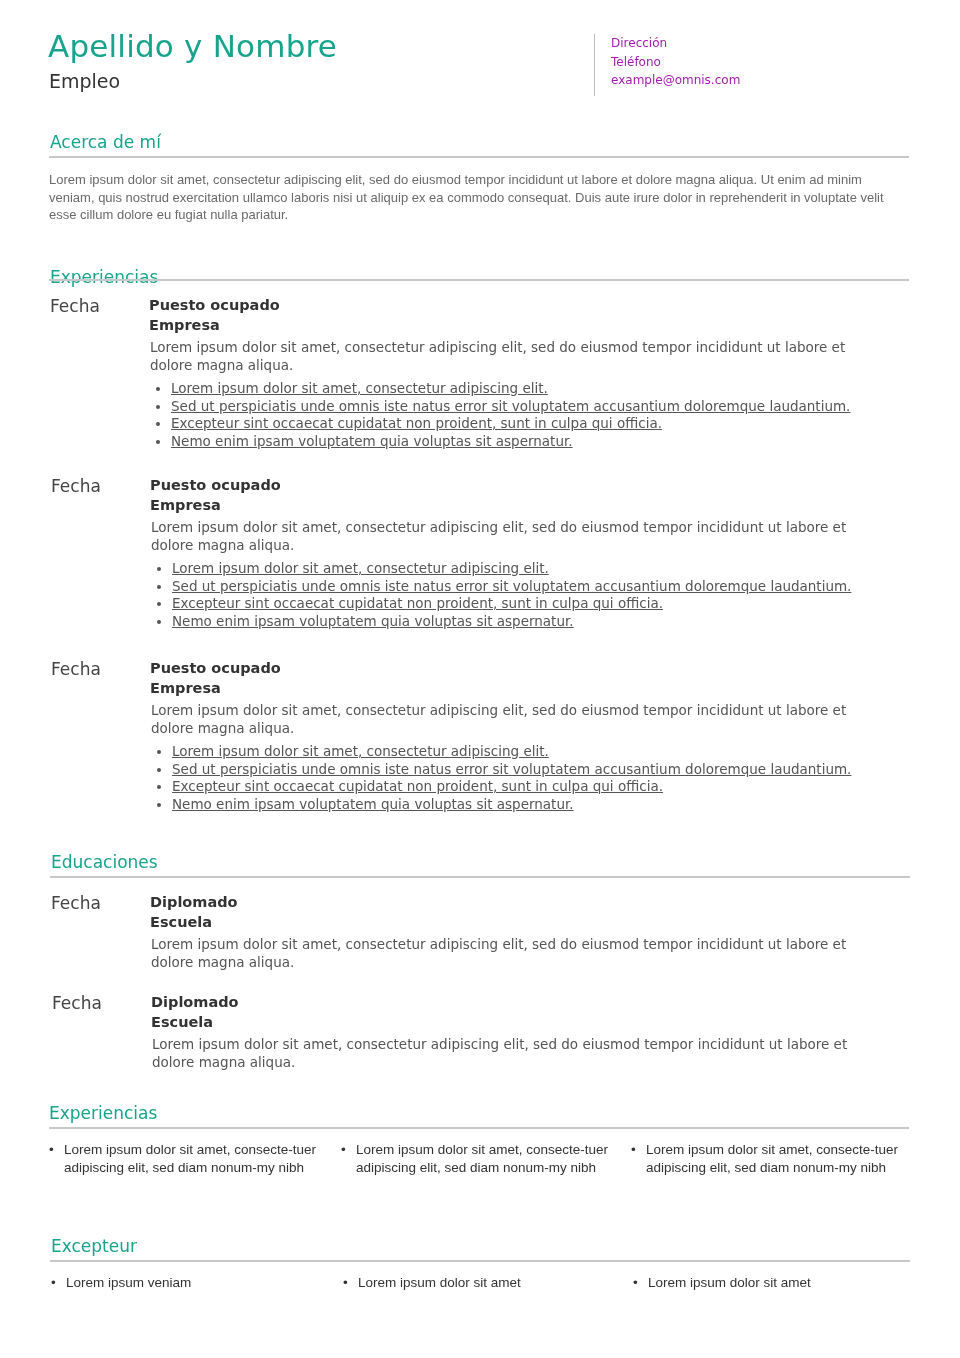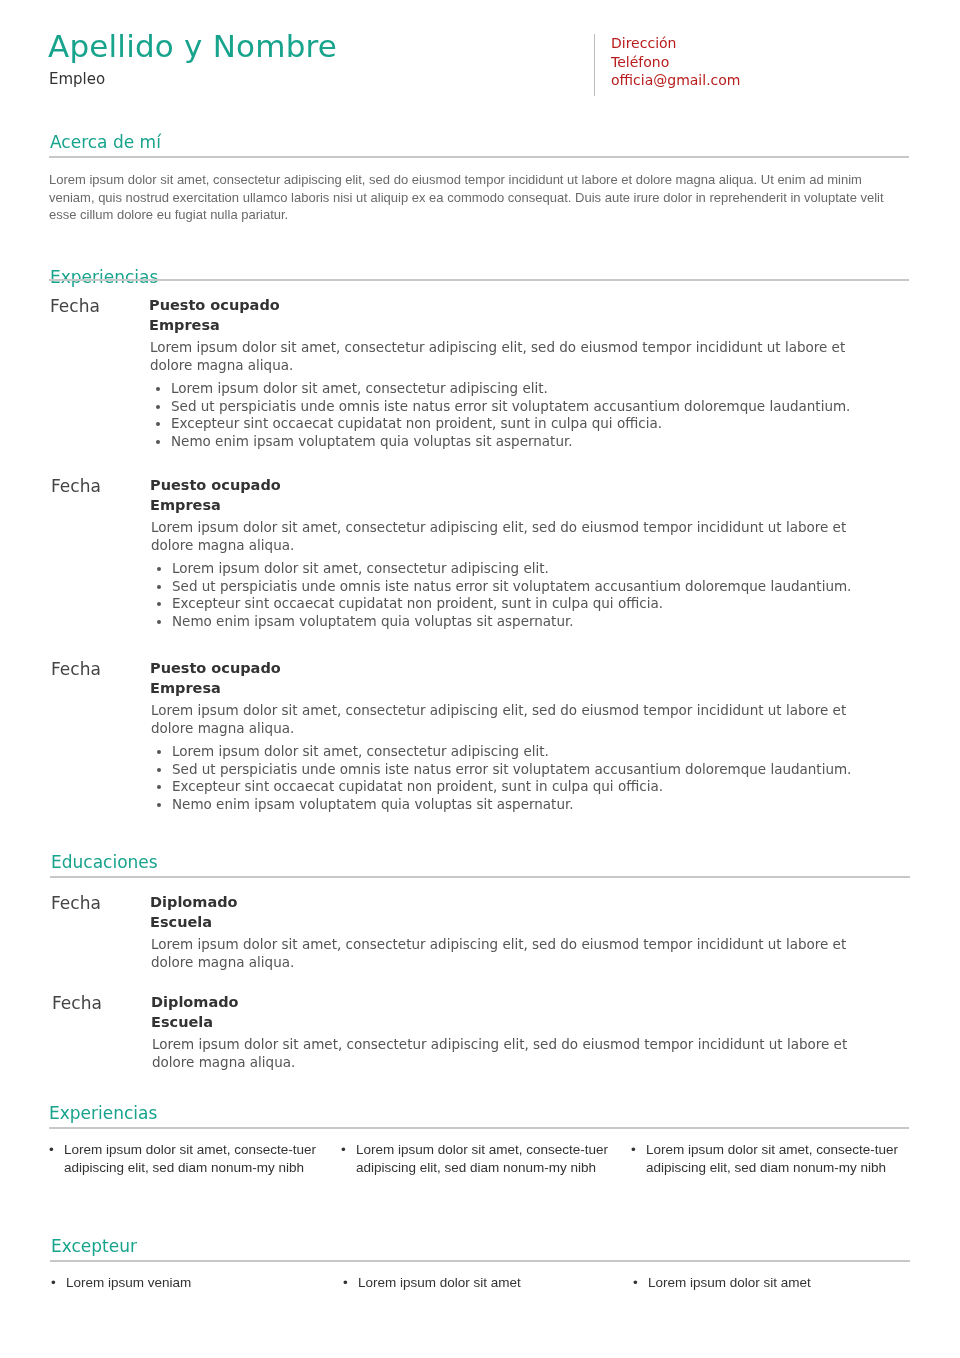--- a/index.html
+++ b/index.html
@@ -1,41 +1,41 @@
 <!DOCTYPE html>
 <html><head>
 <meta charset="utf-8">
 <style>
   html, body { margin: 0; padding: 0; background: #ffffff; }
   body { width: 960px; height: 1358px; position: relative; font-family: "DejaVu Sans", sans-serif; color: #3a3a3a; overflow: hidden; }
   .abs { position: absolute; }
   .name { left: 48px; top: 28px; font-size: 31px; font-weight: normal; color: #17a38c; letter-spacing: 0.2px; }
-  .job { left: 49px; top: 70px; font-size: 15px; color: #333; }
-  .contact { left: 594px; top: 34px; height: 62px; border-left: 1px solid #bbb; padding-left: 16px; font-size: 14px; line-height: 18.5px; color: #b91c1c; }
+  .job { left: 49px; top: 70px; font-size: 19px; color: #333; }
+  .contact { left: 594px; top: 34px; height: 62px; border-left: 1px solid #bbb; padding-left: 16px; font-size: 12px; line-height: 18.5px; color: #a21caf; }
   .section-title { font-size: 17px; color: #17a38c; font-weight: normal; }
   .rule { height: 2px; background: #c8c8c8; }
   .about { left: 49px; top: 171px; width: 860px; font-size: 13px; line-height: 17.5px; color: #6a6a6a; font-family: "Liberation Sans", sans-serif; }
   .date { font-size: 17px; color: #444; }
   .role { font-size: 14.5px; font-weight: bold; color: #333; line-height: 19.5px; }
   .desc { font-size: 13.5px; line-height: 17.5px; color: #555; width: 740px; }
   ul.bul { margin: 6px 0 0 0; padding: 0 0 0 22px; font-size: 13.5px; line-height: 17.5px; color: #555; }
-  ul.bul li { margin: 0; }
+  ul.bul li { margin: 0; text-decoration: underline; }
   .skill { font-size: 13.5px; line-height: 17.5px; color: #333; width: 265px; font-family: "Liberation Sans", sans-serif; }
   .bullet-dot { position: absolute; left: 0; top: 0; }
   .col-item { position: absolute; padding-left: 15px; }
 </style>
 </head>
 <body>
 
 <div class="abs name">Apellido y Nombre</div>
 <div class="abs job">Empleo</div>
 <div class="abs contact">
   <div>Dirección</div>
   <div>Teléfono</div>
-  <div>officia@gmail.com</div>
+  <div>example@omnis.com</div>
 </div>
 
 <div class="abs section-title" style="left:50px;top:132px;text-align:right;">Acerca de mí</div>
 <div class="abs rule" style="left:49px;top:156px;width:860px;"></div>
 <div class="abs about">Lorem ipsum dolor sit amet, consectetur adipiscing elit, sed do eiusmod tempor incididunt ut labore et dolore magna aliqua. Ut enim ad minim veniam, quis nostrud exercitation ullamco laboris nisi ut aliquip ex ea commodo consequat. Duis aute irure dolor in reprehenderit in voluptate velit esse cillum dolore eu fugiat nulla pariatur.</div>
 
 <div class="abs section-title" style="left:50px;top:267px;">Experiencias</div>
 <div class="abs rule" style="left:49px;top:279px;width:860px;"></div>
 
 <div class="abs" style="left:50px;top:296px;width:860px;">

